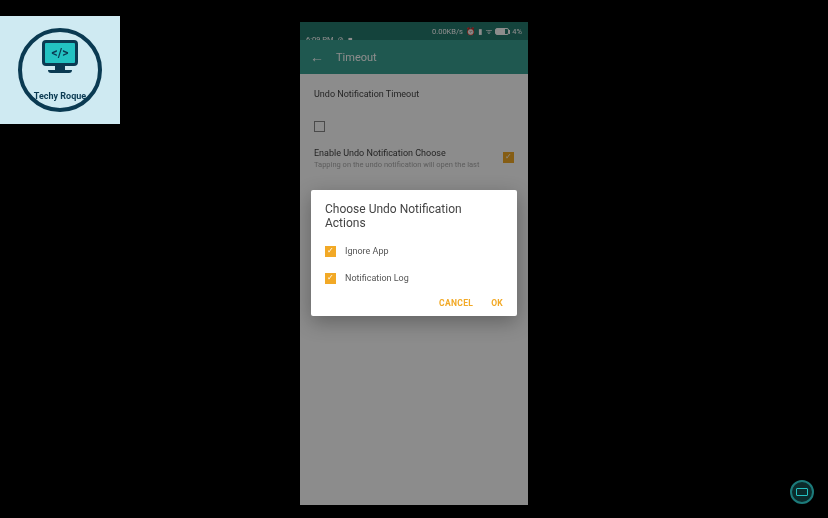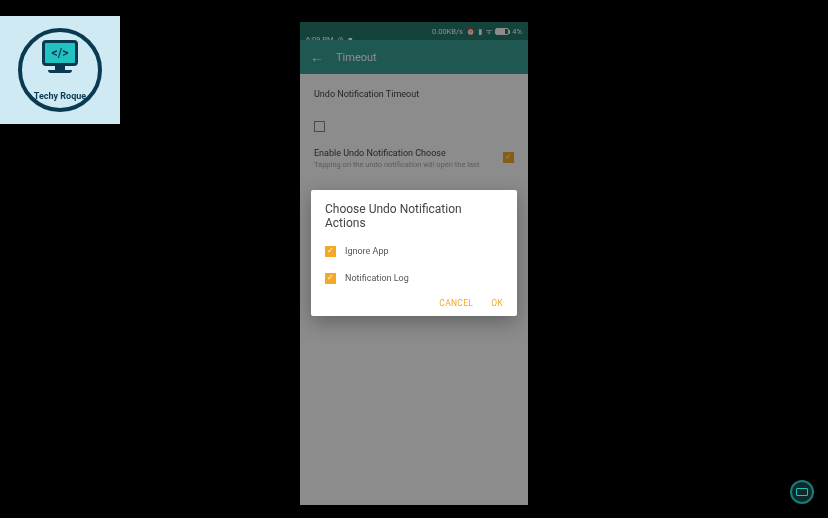--- a/index.html
+++ b/index.html
@@ -150,21 +150,21 @@
   .option .chk{ margin-top:0; }
   .option .label{ font-size:9px; color:#555; }
   .dialog-actions{
     display:flex;
     justify-content:flex-end;
     gap:18px;
     padding: 6px 14px 2px;
   }
   .dialog-actions .btn{
     font-size:8.5px;
-    font-weight:400;
+    font-weight:700;
     color:#f2a926;
     letter-spacing:0.3px;
   }
 
   
   .float-badge{
     position:absolute;
     right:14px;
     bottom:14px;
     width:24px;

